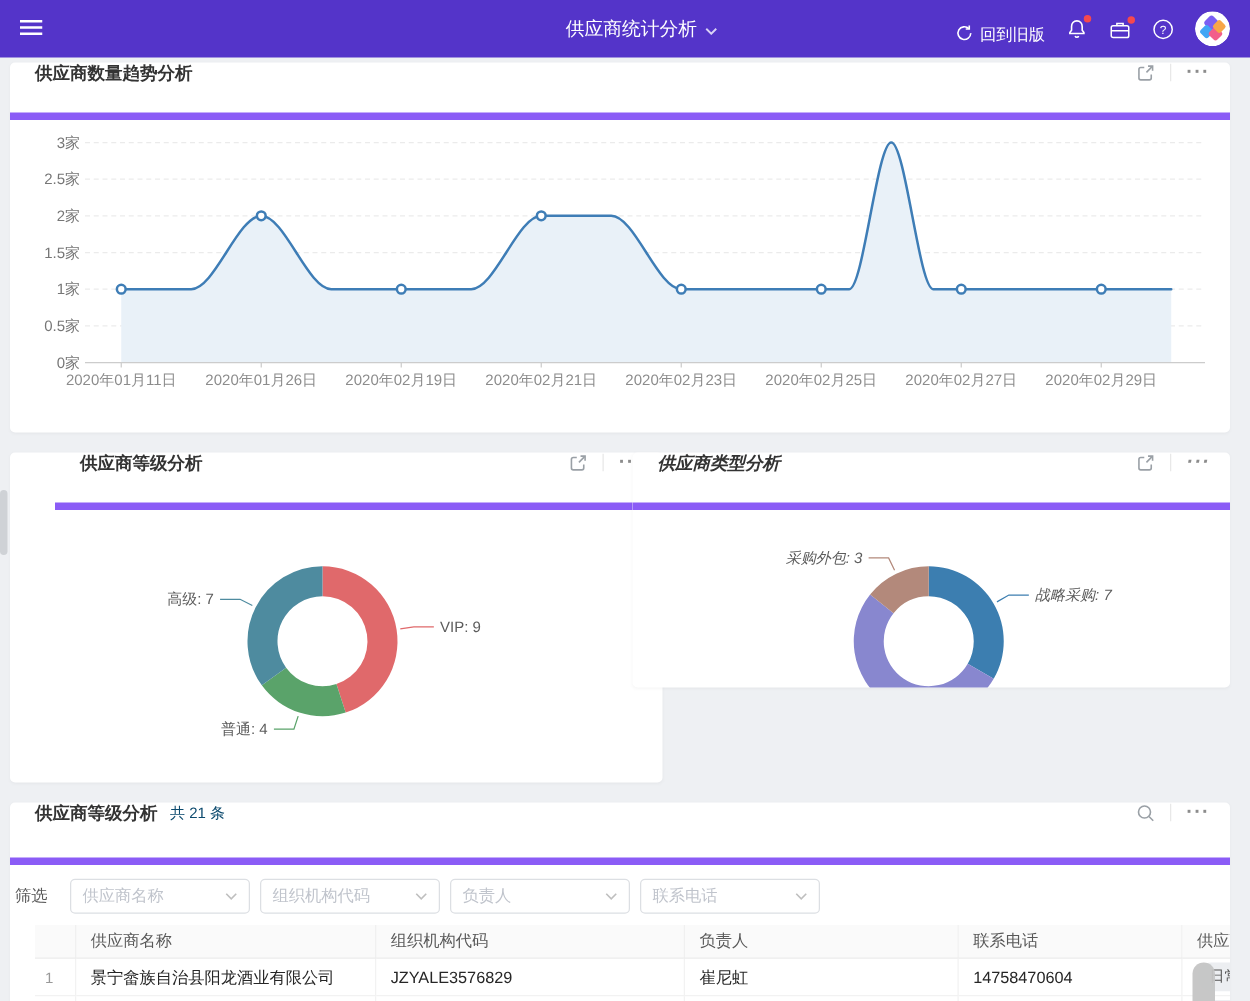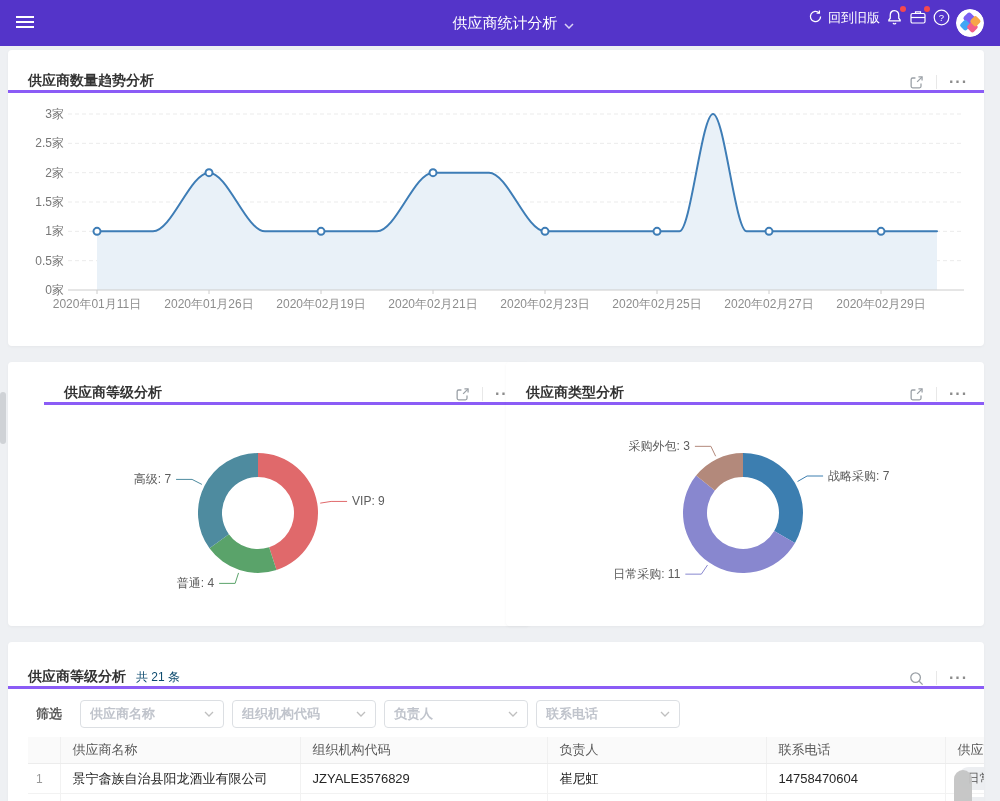--- a/index.html
+++ b/index.html
@@ -5,42 +5,42 @@
   html,body{margin:0;padding:0;}
   #stage{position:relative;width:1000px;height:801px;overflow:hidden;background:#eef0f3;
          font-family:"Liberation Sans","DejaVu Sans",sans-serif;-webkit-font-smoothing:antialiased;}
   
   .topbar{position:absolute;left:0;top:0;width:1000px;height:46px;background:#5434c9;
           display:flex;align-items:center;padding:0 16px;box-sizing:border-box;z-index:30;}
   .tb-left{display:flex;align-items:center;}
   .icon-btn{display:flex;align-items:center;justify-content:center;cursor:pointer;background:none;border:none;padding:0;}
   .tb-center{position:absolute;left:0;right:0;top:0;height:46px;display:flex;align-items:center;
              justify-content:center;gap:6px;color:#fff;font-size:15px;padding-left:26px;}
-  .tb-right{margin-left:auto;display:flex;align-items:flex-start;gap:6px;color:#fff;}
+  .tb-right{margin-left:auto;display:flex;align-items:flex-end;gap:17px;color:#fff;}
   .tb-back{display:flex;align-items:center;gap:5px;font-size:13px;color:#fff;cursor:pointer;}
   .badge-wrap{position:relative;display:flex;}
   .badge-dot{position:absolute;right:-3px;top:-3px;width:6px;height:6px;border-radius:50%;background:#f5484d;}
   .avatar{width:28px;height:28px;border-radius:50%;overflow:hidden;cursor:pointer;}
   
   .card{position:absolute;background:#fff;border-radius:4px;box-shadow:0 1px 3px rgba(0,0,0,.04);overflow:hidden;}
   #card-trend{left:8px;top:50px;width:976px;height:296px;}
   #card-level{left:8px;top:362px;width:486px;height:264px;padding-left:36px;}
-  #card-type{left:506px;top:362px;width:478px;height:264px;}
+  #card-type{left:506px;top:362px;width:478px;height:188px;font-style:italic;}
   #card-records{left:8px;top:642px;width:976px;height:215px;}
-  .card-hd{height:40px;display:flex;align-items:flex-end;padding:0 16px 0 20px;border-bottom:3px solid #8b5cf6;}
+  .card-hd{height:40px;display:flex;align-items:flex-start;padding:0 16px 0 20px;border-bottom:6px solid #8b5cf6;}
   #card-records .card-hd{height:44px;}
   .card-title{font-size:14px;font-weight:600;color:#333;white-space:nowrap;}
   .count{font-size:12px;color:#0c4a6e;margin-left:10px;font-weight:400;}
   .hd-actions{margin-left:auto;display:flex;align-items:center;gap:12px;}
   .v-div{width:1px;height:14px;background:#e8e8e8;}
   .more-dots{color:#8c8c8c;font-size:16px;font-weight:bold;letter-spacing:1px;line-height:1;cursor:pointer;}
   .chart-box{position:absolute;left:0;top:40px;}
   svg text{font-family:"Liberation Sans","DejaVu Sans",sans-serif;}
   
-  .filter-row{display:flex;align-items:center;padding:11px 20px 9px 28px;gap:8px;font-weight:bold;}
+  .filter-row{display:flex;align-items:center;padding:11px 20px 9px 4px;gap:8px;}
   .filter-label{font-size:13px;color:#595959;margin-right:10px;}
   .select{width:144px;height:28px;box-sizing:border-box;border:1px solid #dcdfe3;border-radius:4px;
           display:flex;align-items:center;padding:0 9px;color:#c0c4cc;font-size:13px;background:#fff;cursor:pointer;}
   .select span{flex:1;white-space:nowrap;overflow:hidden;}
   .tbl-wrap{margin-left:20px;width:956px;overflow:hidden;}
   table{border-collapse:collapse;table-layout:fixed;width:1120px;}
   th{height:26px;background:#fafafa;font-weight:400;color:#595959;font-size:13px;text-align:left;
      padding:0 0 0 12px;border-bottom:1px solid #ececec;border-right:1px solid #f0f0f0;white-space:nowrap;overflow:hidden;}
   td{height:29px;font-size:13px;color:#262626;padding:0 0 0 12px;border-bottom:1px solid #f2f2f2;
      border-right:1px solid #f2f2f2;white-space:nowrap;overflow:hidden;background:#fff;}

